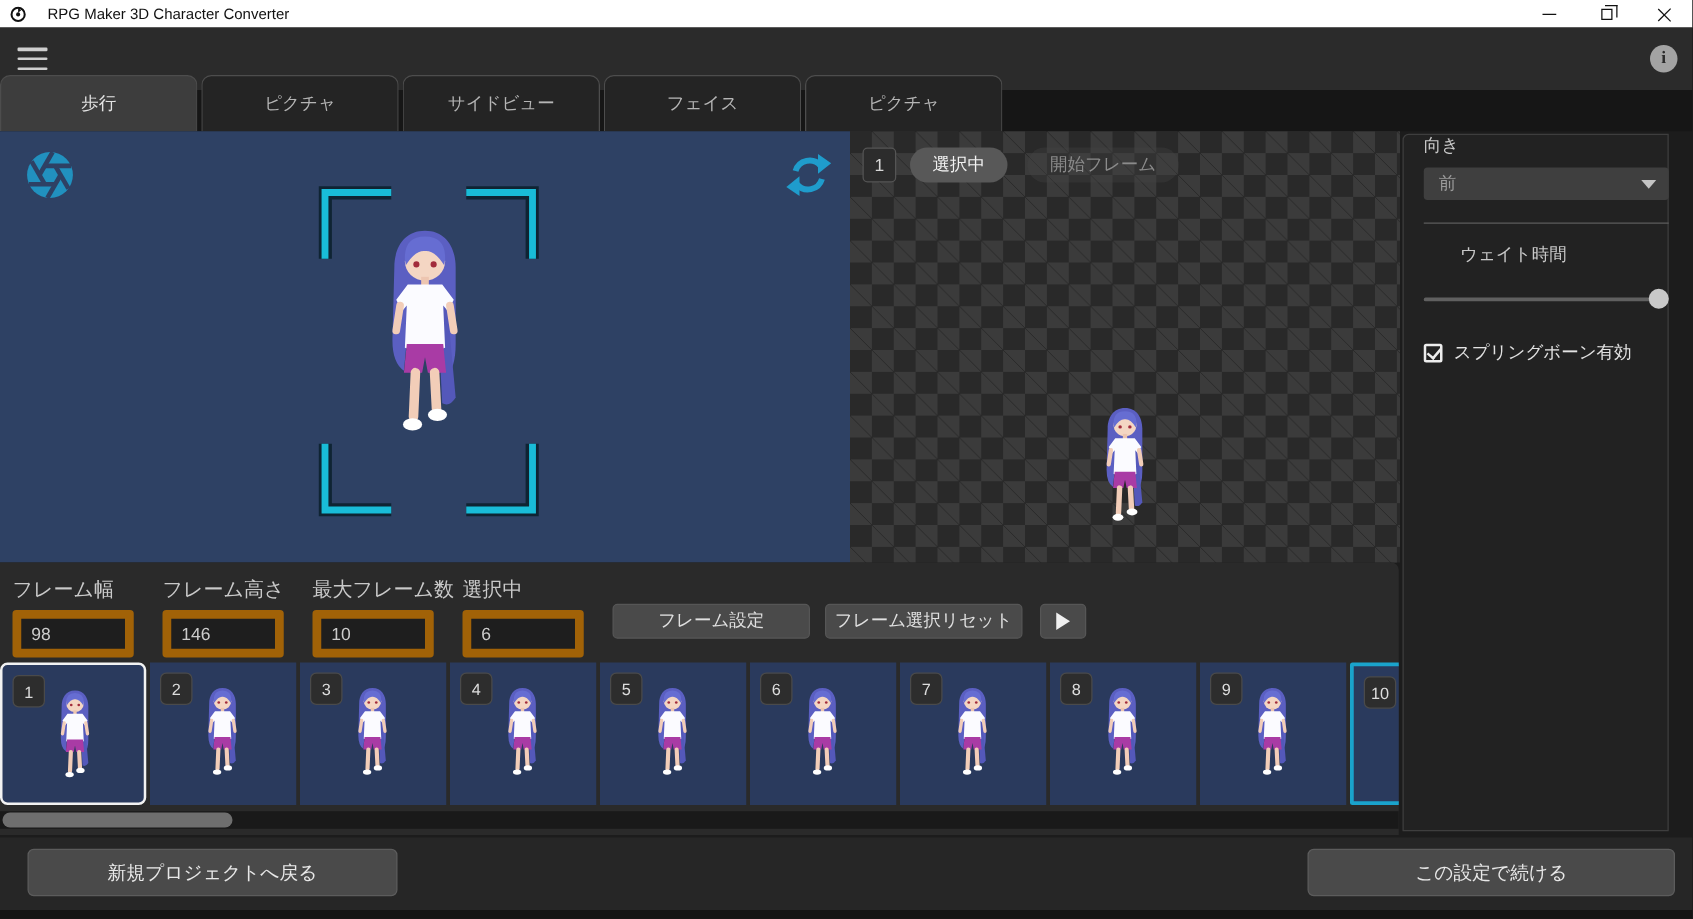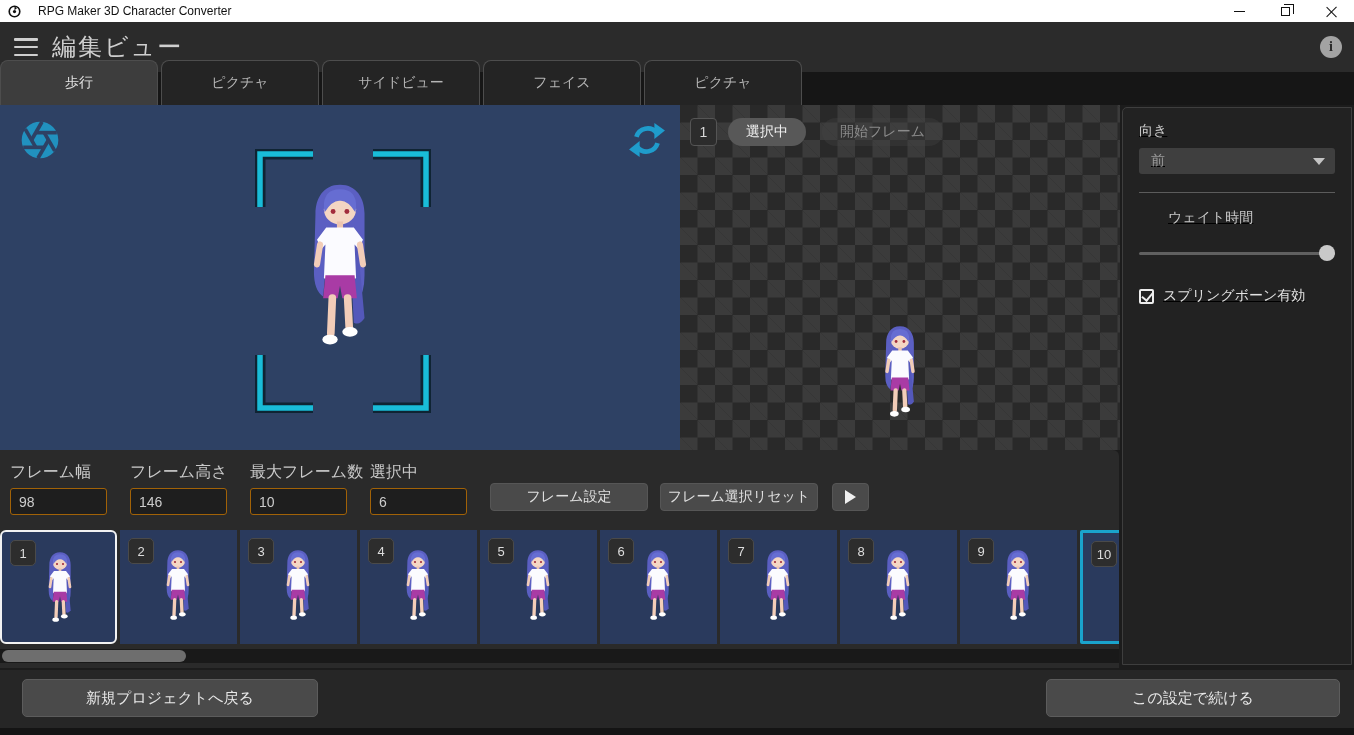--- a/index.html
+++ b/index.html
@@ -57,22 +57,22 @@
   .sel-bar { position:absolute; left:10px; top:13px; display:flex; align-items:center; }
   .frame-badge-top { width:27px; height:28px; background:#2c2c2c; border:1px solid #555;
     border-radius:4px; color:#d8d8d8; font-size:14px; display:flex; align-items:center; justify-content:center; }
   .pill { height:28px; border-radius:14px; font-size:14px; display:flex; align-items:center;
     justify-content:center; padding:0 18px; cursor:pointer; }
   .pill.selected { background:#585858; color:#f2f2f2; margin-left:11px; }
   .pill.startframe { background:rgba(70,70,70,0.35); color:#8b8b8b; margin-left:16px; }
   .chara-small { position:absolute; left:874px; top:200px; width:52px; height:142px; }
 
   
-  .sidepanel { position:absolute; left:1122px; top:107px; width:230px; height:558px;
-    background:#222222; border:1px solid #3e3e3e; border-radius:5px 0 0 0; padding:14px 16px;text-decoration:underline; }
+  .sidepanel { position:absolute; left:1122px; top:107px; width:213px; height:558px;
+    background:#222222; border:1px solid #3e3e3e; border-radius:5px 0 0 0; padding:0 16px; }
   .sp-label { color:#c9c9c9; font-size:14px; }
   .sp-select { margin-top:8px; width:196px; height:26px; background:#3f3f3f; border-radius:3px;
     display:flex; align-items:center; padding:0 10px 0 12px; cursor:pointer; }
   .sp-select .val { color:#9a9a9a; font-size:14px; }
   .chev { margin-left:auto; width:0; height:0; border-left:6px solid transparent;
     border-right:6px solid transparent; border-top:7px solid #c4c4c4; }
   .sp-divider { margin-top:18px; width:196px; border-top:1px solid #5c5c5c; }
   .sp-wait { margin-top:16px;margin-left:29px; }
   .slider { position:relative; margin-top:18px; width:196px; height:16px; }
   .slider .track { position:absolute; left:0; right:0; top:7px; height:3px; background:#606060; border-radius:2px; }
@@ -81,21 +81,21 @@
   .checkbox { width:15px; height:15px; border:2px solid #ededed; border-radius:2px; position:relative; }
   .checkbox.checked::after { content:""; position:absolute; left:2.5px; top:-1px; width:5px; height:9px;
     border:solid #ededed; border-width:0 2.5px 2.5px 0; transform:rotate(40deg); }
   .sp-check-row .lbl { margin-left:9px; color:#e2e2e2; font-size:14px; }
 
   
   .bottompanel { position:absolute; left:0; top:450px; width:1119px; height:218px;
     background:#2a2a2a; border-radius:0 6px 0 0; overflow:hidden; }
   .field { position:absolute; top:12px; }
   .field .f-label { color:#c9c9c9; font-size:16px; display:block; }
-  .field input { margin-top:5px; width:97px; height:27px; background:#1e1e1e; border:1px solid #a16207;
+  .field input { margin-top:5px; width:97px; height:27px; background:#1e1e1e; border:7px solid #a16207;
     border-radius:3px; color:#cccccc; font-size:14px; padding:12px 8px;
     font-family:"Liberation Sans","DejaVu Sans",sans-serif; }
   .btn { position:absolute; top:33px; height:28px; background:#4a4a4a; border:1px solid #565656;
     border-radius:4px; color:#e0e0e0; font-size:14px; display:flex; align-items:center;
     justify-content:center; cursor:pointer; }
   .play-tri { width:0; height:0; border-top:7px solid transparent; border-bottom:7px solid transparent;
     border-left:11px solid #f0f0f0; }
 
   .filmstrip { position:absolute; left:0; top:80px; width:1119px; height:114px; }
   .frame { position:absolute; top:0; width:117px; height:114px; background:#2a3a5d; overflow:hidden; }
@@ -165,21 +165,20 @@
         </div>
     </div>
   </div>
 
   <div class="header">
     <div class="hamburger">
         <span></span>
         <span></span>
         <span></span>
       </div>
-    <span class="h-title">編集ビュー</span>
     <div class="info-btn">i</div>
   </div>
 
   <div class="tabbar">
     <div class="tabs">
       <div class="tab active">歩行</div>
       <div class="tab">ピクチャ</div>
       <div class="tab">サイドビュー</div>
       <div class="tab">フェイス</div>
       <div class="tab">ピクチャ</div>

